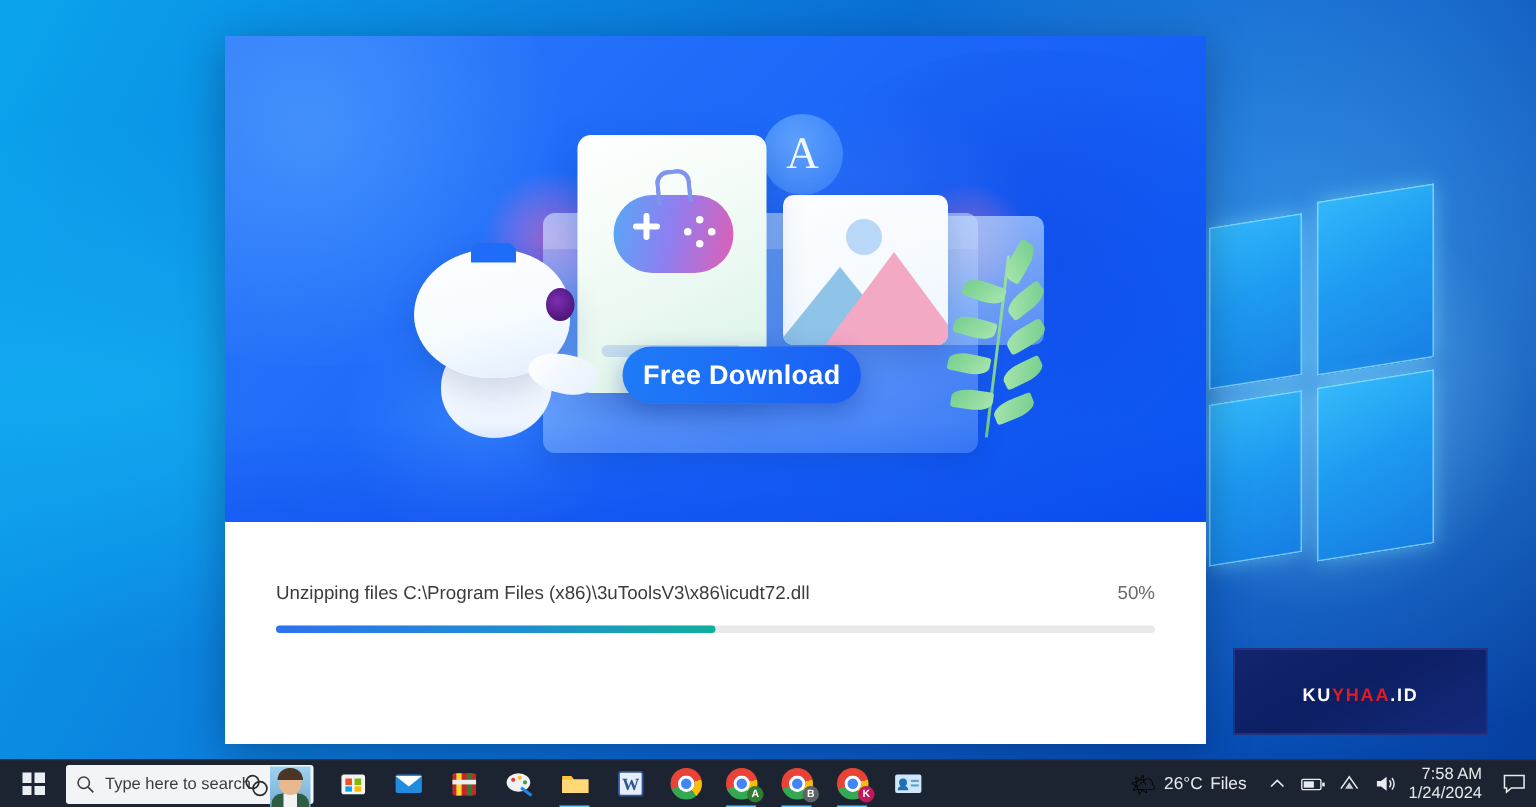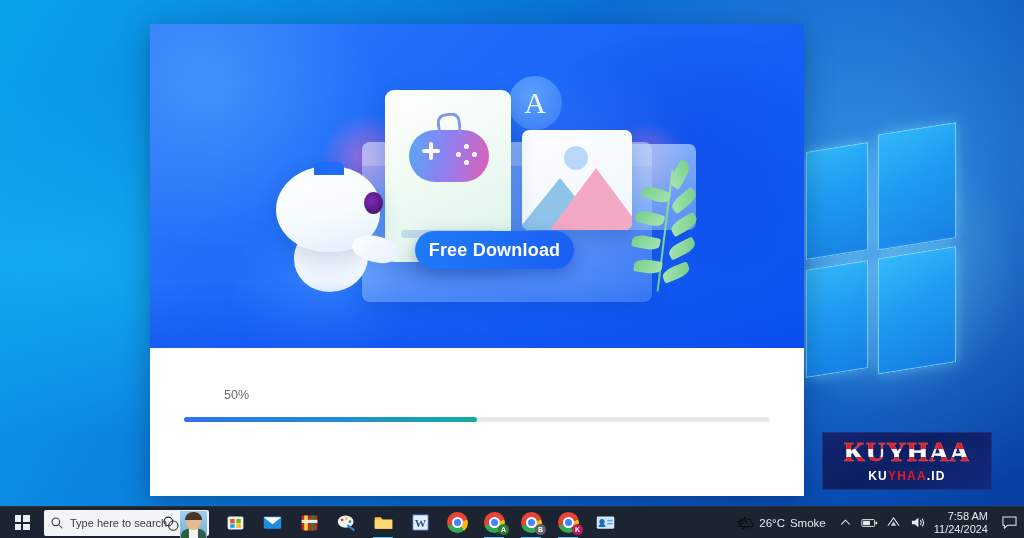--- a/index.html
+++ b/index.html
@@ -368,30 +368,30 @@
     </div>
 
     <div class="wave"></div>
 
     <div id="free-download">Free Download</div>
 
   </div>
 
   <div id="body-area">
     <div id="status-row">
+      <span id="status-text">Unzipping files  C:\Program Files (x86)\3uToolsV3\x86\icudt72.dll</span>
       <span id="progress-percent">50%</span>
     </div>
     <div id="progress-track">
       <div id="progress-fill" style="width: 50%;"></div>
     </div>
   </div>
 </div>
 
 <div id="watermark">
-  <div id="wm-main">KUYHAA</div>
   <div id="wm-sub">
     <span>KU</span><b>YHAA</b><span>.ID</span>
   </div>
 </div>
 
 <div id="taskbar">
 
   <div id="start-button">
     <div class="win-grid">
       <i></i>
@@ -499,21 +499,21 @@
         <rect x="14" y="9" width="6" height="1.6" fill="#5f9ed1"></rect>
         <rect x="14" y="12.5" width="6" height="1.6" fill="#5f9ed1"></rect>
       </svg>
     </div>
   </div>
 
   <div id="tray">
     <div id="weather">
       <span id="weather-icon">🌤</span>
       <span id="weather-temp">26°C</span>
-      <span id="weather-cond">Smoke</span>
+      <span id="weather-cond">Files</span>
     </div>
 
     <div class="tray-ico">
       <svg width="11" height="11" viewBox="0 0 12 12">
         <path d="M1.5 8 L6 3.5 L10.5 8" fill="none" stroke="#e8eaed" stroke-width="1.2"></path>
       </svg>
     </div>
 
     <div class="tray-ico">
       <svg width="17" height="12" viewBox="0 0 20 12">
@@ -533,21 +533,21 @@
     <div class="tray-ico">
       <svg width="15" height="13" viewBox="0 0 16 14">
         <path d="M2 5 H5 L9 2 V12 L5 9 H2 Z" fill="#e8eaed"></path>
         <path d="M11 4.5 A4 4 0 0 1 11 9.5" fill="none" stroke="#e8eaed" stroke-width="1.1"></path>
         <path d="M12.8 2.8 A6.5 6.5 0 0 1 12.8 11.2" fill="none" stroke="#e8eaed" stroke-width="1.1"></path>
       </svg>
     </div>
 
     <div id="clock">
       <span id="clock-time">7:58 AM</span>
-      <span id="clock-date">11/24/2024</span>
+      <span id="clock-date">1/24/2024</span>
     </div>
 
     <div id="action-center">
       <svg width="15" height="14" viewBox="0 0 16 15">
         <path d="M1 1 H15 V10 H6 L2.5 13 V10 H1 Z" fill="none" stroke="#e8eaed" stroke-width="1.1"></path>
       </svg>
     </div>
   </div>
 </div>
 

